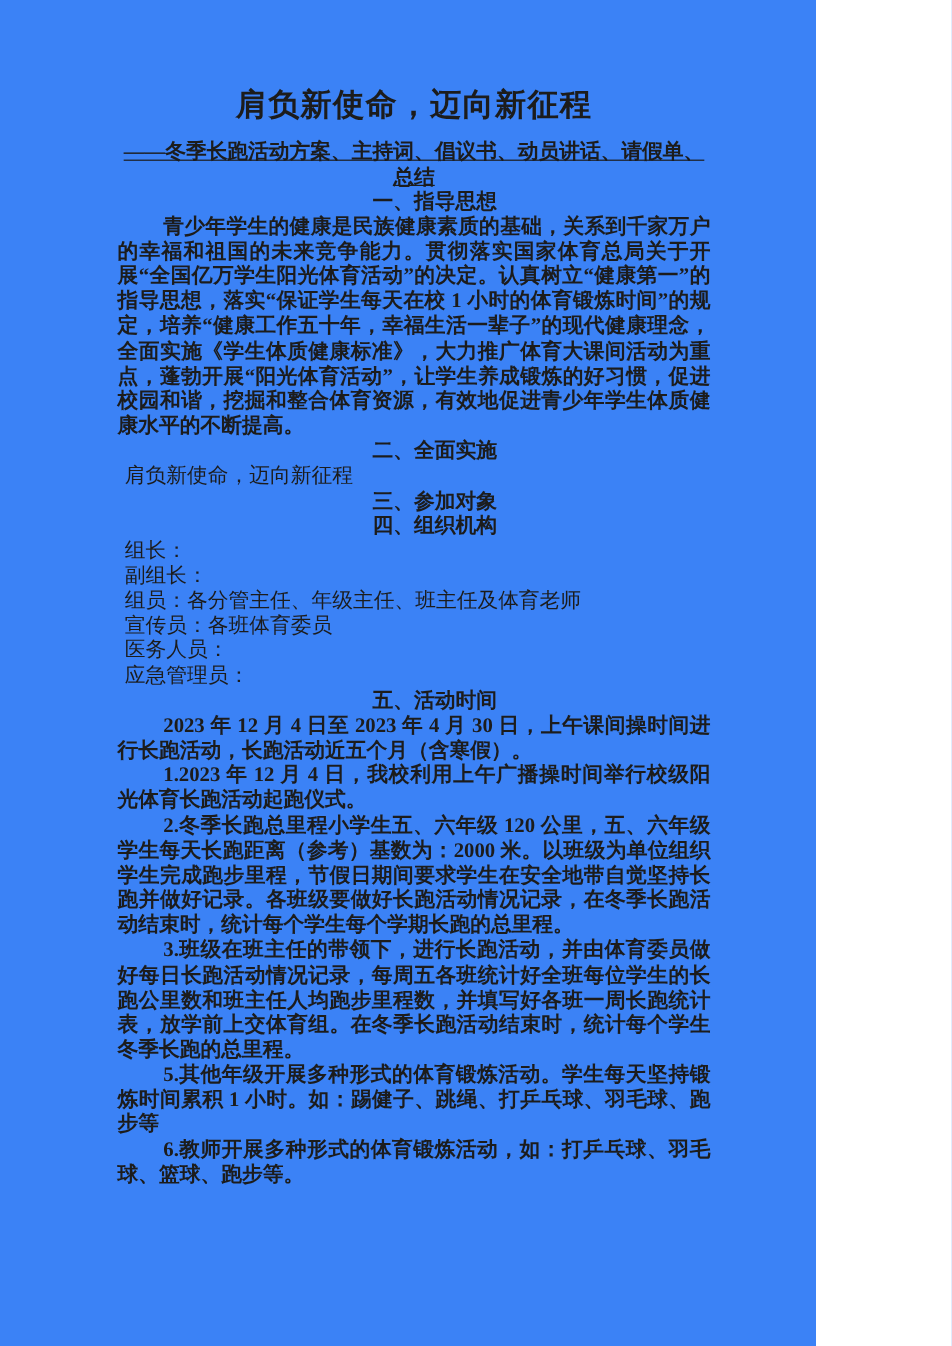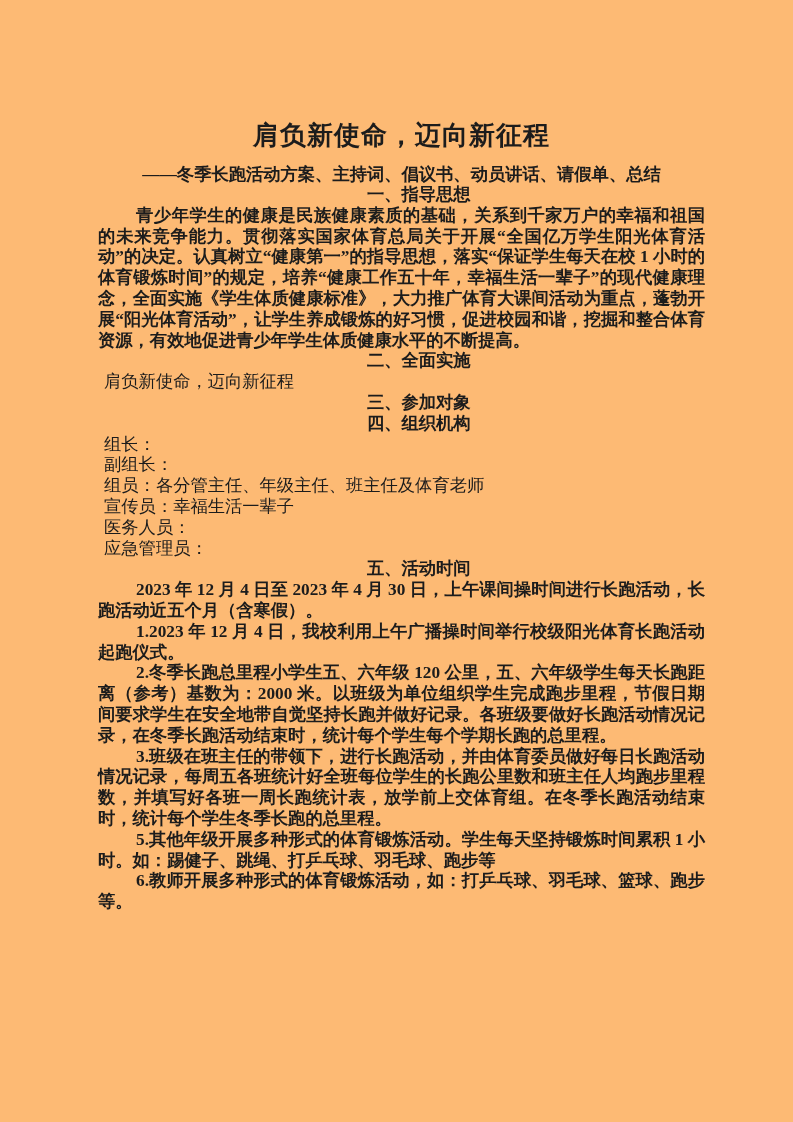--- a/index.html
+++ b/index.html
@@ -3,39 +3,40 @@
 <meta charset="utf-8">
 <style>
   html, body { margin: 0; padding: 0; background: #ffffff; }
   body {
     width: 793px; height: 1122px;
     font-family: "Liberation Serif", "DejaVu Serif", serif;
     color: #1c1c1c;
   }
   .page {
     box-sizing: border-box;
-    width: 793px; height: 1122px;
-    padding: 120px 88px 40px 98px;
-    background: #fdba74;
+    width: 680px; height: 1122px;
+    padding: 72px 88px 40px 98px;
+    background: #3b82f6;
     overflow: hidden;
   }
   .doc-title {
     margin: 0 0 13px 0;
     text-align: center;
     font-size: 26px;
     line-height: 31px;
     font-weight: bold;
     letter-spacing: 1px;
   }
   .doc-subtitle {
     margin: 0;
     text-align: center;
     font-size: 17.3px;
     line-height: 21px;
     font-weight: bold;
+    text-decoration: underline;
   }
   .body-text { font-size: 17.3px; line-height: 20.8px; }
   .sec-heading {
     margin: 0 0 0 2em;
     font-size: 17.3px;
     line-height: 20.8px;
     font-weight: bold;
     text-align: center;
   }
   .para {
@@ -65,21 +66,21 @@
 
     <p class="sec-heading">二、全面实施</p>
     <p class="plain-line">肩负新使命，迈向新征程</p>
 
     <p class="sec-heading">三、参加对象</p>
 
     <p class="sec-heading">四、组织机构</p>
     <p class="plain-line">组长：</p>
     <p class="plain-line">副组长：</p>
     <p class="plain-line">组员：各分管主任、年级主任、班主任及体育老师</p>
-    <p class="plain-line">宣传员：幸福生活一辈子</p>
+    <p class="plain-line">宣传员：各班体育委员</p>
     <p class="plain-line">医务人员：</p>
     <p class="plain-line">应急管理员：</p>
 
     <p class="sec-heading">五、活动时间</p>
     <p class="para">2023 年 12 月 4 日至 2023 年 4 月 30 日，上午课间操时间进行长跑活动，长跑活动近五个月（含寒假）。</p>
 
     <p class="para">1.2023 年 12 月 4 日，我校利用上午广播操时间举行校级阳光体育长跑活动起跑仪式。</p>
     <p class="para">2.冬季长跑总里程小学生五、六年级 120 公里，五、六年级学生每天长跑距离（参考）基数为：2000 米。以班级为单位组织学生完成跑步里程，节假日期间要求学生在安全地带自觉坚持长跑并做好记录。各班级要做好长跑活动情况记录，在冬季长跑活动结束时，统计每个学生每个学期长跑的总里程。</p>
     <p class="para">3.班级在班主任的带领下，进行长跑活动，并由体育委员做好每日长跑活动情况记录，每周五各班统计好全班每位学生的长跑公里数和班主任人均跑步里程数，并填写好各班一周长跑统计表，放学前上交体育组。在冬季长跑活动结束时，统计每个学生冬季长跑的总里程。</p>
     <p class="para">5.其他年级开展多种形式的体育锻炼活动。学生每天坚持锻炼时间累积 1 小时。如：踢健子、跳绳、打乒乓球、羽毛球、跑步等</p>

